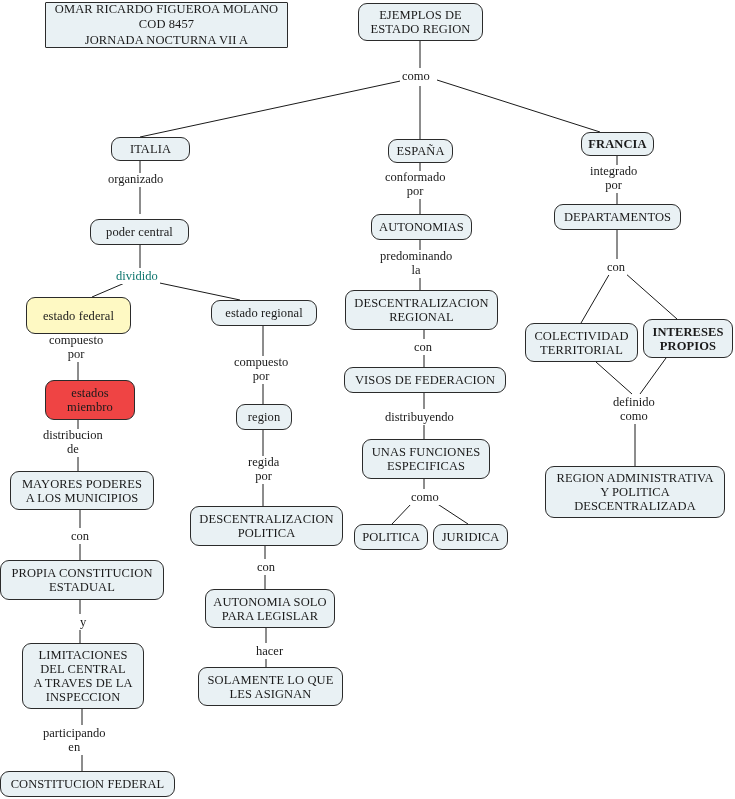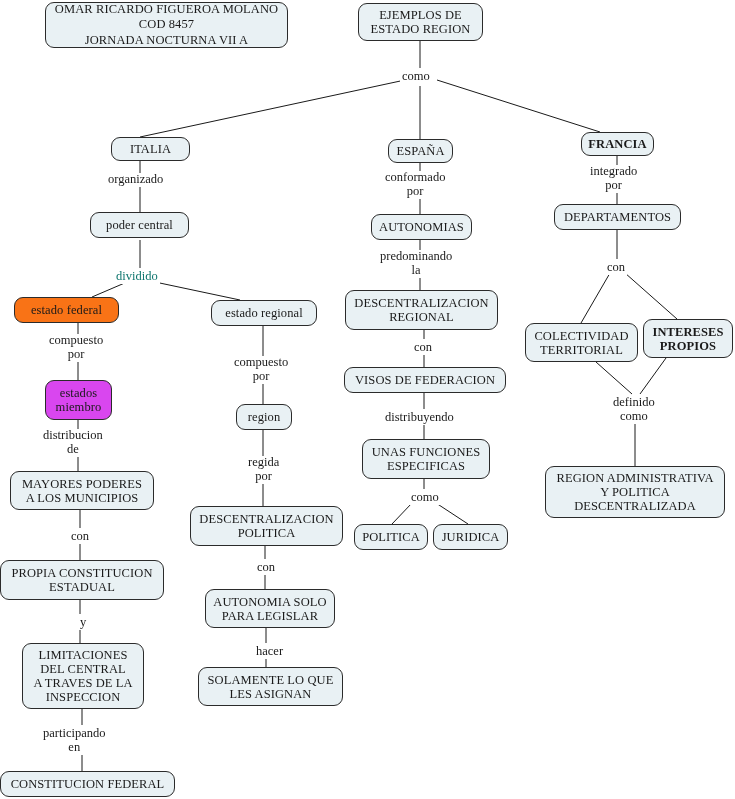--- a/index.html
+++ b/index.html
@@ -35,21 +35,21 @@
     align-items: center;
     justify-content: center;
     text-align: center;
     line-height: 1.12;
     font-size: 12.5px;
     letter-spacing: 0.1px;
     padding: 2px 6px;
     white-space: pre-line;
   }
   .node.header-node {
-    border-radius: 9px;
+    border-radius: 1px;
     font-size: 12.5px;
     line-height: 1.22;
   }
   .linklabel {
     position: absolute;
     color: #1a1a1a;
     font-size: 12.5px;
     line-height: 1.1;
     text-align: center;
     white-space: pre-line;
@@ -111,32 +111,32 @@
     </svg>
   <div id="node-layer">
       <div class="node header-node" style="left: 45px; top: 2px; width: 243px; height: 46px; background: rgb(233, 241, 244); border-color: rgb(43, 43, 43); color: rgb(26, 26, 26);">OMAR RICARDO FIGUEROA MOLANO
 COD 8457
 JORNADA NOCTURNA VII A</div>
       <div class="node" style="left: 358px; top: 3px; width: 125px; height: 38px; background: rgb(233, 241, 244); border-color: rgb(43, 43, 43); color: rgb(26, 26, 26);">EJEMPLOS DE
 ESTADO REGION</div>
       <div class="node" style="left: 111px; top: 137px; width: 79px; height: 24px; background: rgb(233, 241, 244); border-color: rgb(43, 43, 43); color: rgb(26, 26, 26);">ITALIA</div>
       <div class="node" style="left: 388px; top: 139px; width: 65px; height: 24px; background: rgb(233, 241, 244); border-color: rgb(43, 43, 43); color: rgb(26, 26, 26);">ESPAÑA</div>
       <div class="node" style="left: 581px; top: 132px; width: 73px; height: 24px; background: rgb(233, 241, 244); border-color: rgb(43, 43, 43); color: rgb(26, 26, 26); font-weight: bold;">FRANCIA</div>
-      <div class="node" style="left: 90px; top: 212px; width: 99px; height: 26px; background: rgb(233, 241, 244); border-color: rgb(43, 43, 43); color: rgb(26, 26, 26);">poder central</div>
+      <div class="node" style="left: 90px; top: 219px; width: 99px; height: 26px; background: rgb(233, 241, 244); border-color: rgb(43, 43, 43); color: rgb(26, 26, 26);">poder central</div>
       <div class="node" style="left: 371px; top: 214px; width: 101px; height: 26px; background: rgb(233, 241, 244); border-color: rgb(43, 43, 43); color: rgb(26, 26, 26);">AUTONOMIAS</div>
       <div class="node" style="left: 554px; top: 204px; width: 127px; height: 26px; background: rgb(233, 241, 244); border-color: rgb(43, 43, 43); color: rgb(26, 26, 26);">DEPARTAMENTOS</div>
-      <div class="node" style="left: 14px; top: 297px; width: 105px; height: 26px; background: #f97316; border-color: rgb(43, 43, 43); color: rgb(26, 26, 26);">estado federal</div>
+      <div class="node" style="left: 26px; top: 297px; width: 105px; height: 37px; background: #fef9c3; border-color: rgb(43, 43, 43); color: rgb(26, 26, 26);">estado federal</div>
       <div class="node" style="left: 211px; top: 300px; width: 106px; height: 26px; background: rgb(233, 241, 244); border-color: rgb(43, 43, 43); color: rgb(26, 26, 26);">estado regional</div>
       <div class="node" style="left: 345px; top: 290px; width: 153px; height: 40px; background: rgb(233, 241, 244); border-color: rgb(43, 43, 43); color: rgb(26, 26, 26);">DESCENTRALIZACION
 REGIONAL</div>
       <div class="node" style="left: 525px; top: 323px; width: 113px; height: 39px; background: rgb(233, 241, 244); border-color: rgb(43, 43, 43); color: rgb(26, 26, 26);">COLECTIVIDAD
 TERRITORIAL</div>
       <div class="node" style="left: 643px; top: 319px; width: 90px; height: 39px; background: rgb(233, 241, 244); border-color: rgb(43, 43, 43); color: rgb(26, 26, 26); font-weight: bold;">INTERESES
 PROPIOS</div>
-      <div class="node" style="left: 45px; top: 380px; width: 67px; height: 40px; background: #d946ef; border-color: rgb(43, 43, 43); color: rgb(26, 26, 26);">estados
+      <div class="node" style="left: 45px; top: 380px; width: 90px; height: 40px; background: #ef4444; border-color: rgb(43, 43, 43); color: rgb(26, 26, 26);">estados
 miembro</div>
       <div class="node" style="left: 236px; top: 404px; width: 56px; height: 26px; background: rgb(233, 241, 244); border-color: rgb(43, 43, 43); color: rgb(26, 26, 26);">region</div>
       <div class="node" style="left: 344px; top: 367px; width: 162px; height: 26px; background: rgb(233, 241, 244); border-color: rgb(43, 43, 43); color: rgb(26, 26, 26);">VISOS DE FEDERACION</div>
       <div class="node" style="left: 10px; top: 471px; width: 144px; height: 39px; background: rgb(233, 241, 244); border-color: rgb(43, 43, 43); color: rgb(26, 26, 26);">MAYORES PODERES
 A LOS MUNICIPIOS</div>
       <div class="node" style="left: 362px; top: 439px; width: 128px; height: 40px; background: rgb(233, 241, 244); border-color: rgb(43, 43, 43); color: rgb(26, 26, 26);">UNAS FUNCIONES
 ESPECIFICAS</div>
       <div class="node" style="left: 545px; top: 466px; width: 180px; height: 52px; background: rgb(233, 241, 244); border-color: rgb(43, 43, 43); color: rgb(26, 26, 26);">REGION ADMINISTRATIVA
 Y POLITICA
 DESCENTRALIZADA</div>

